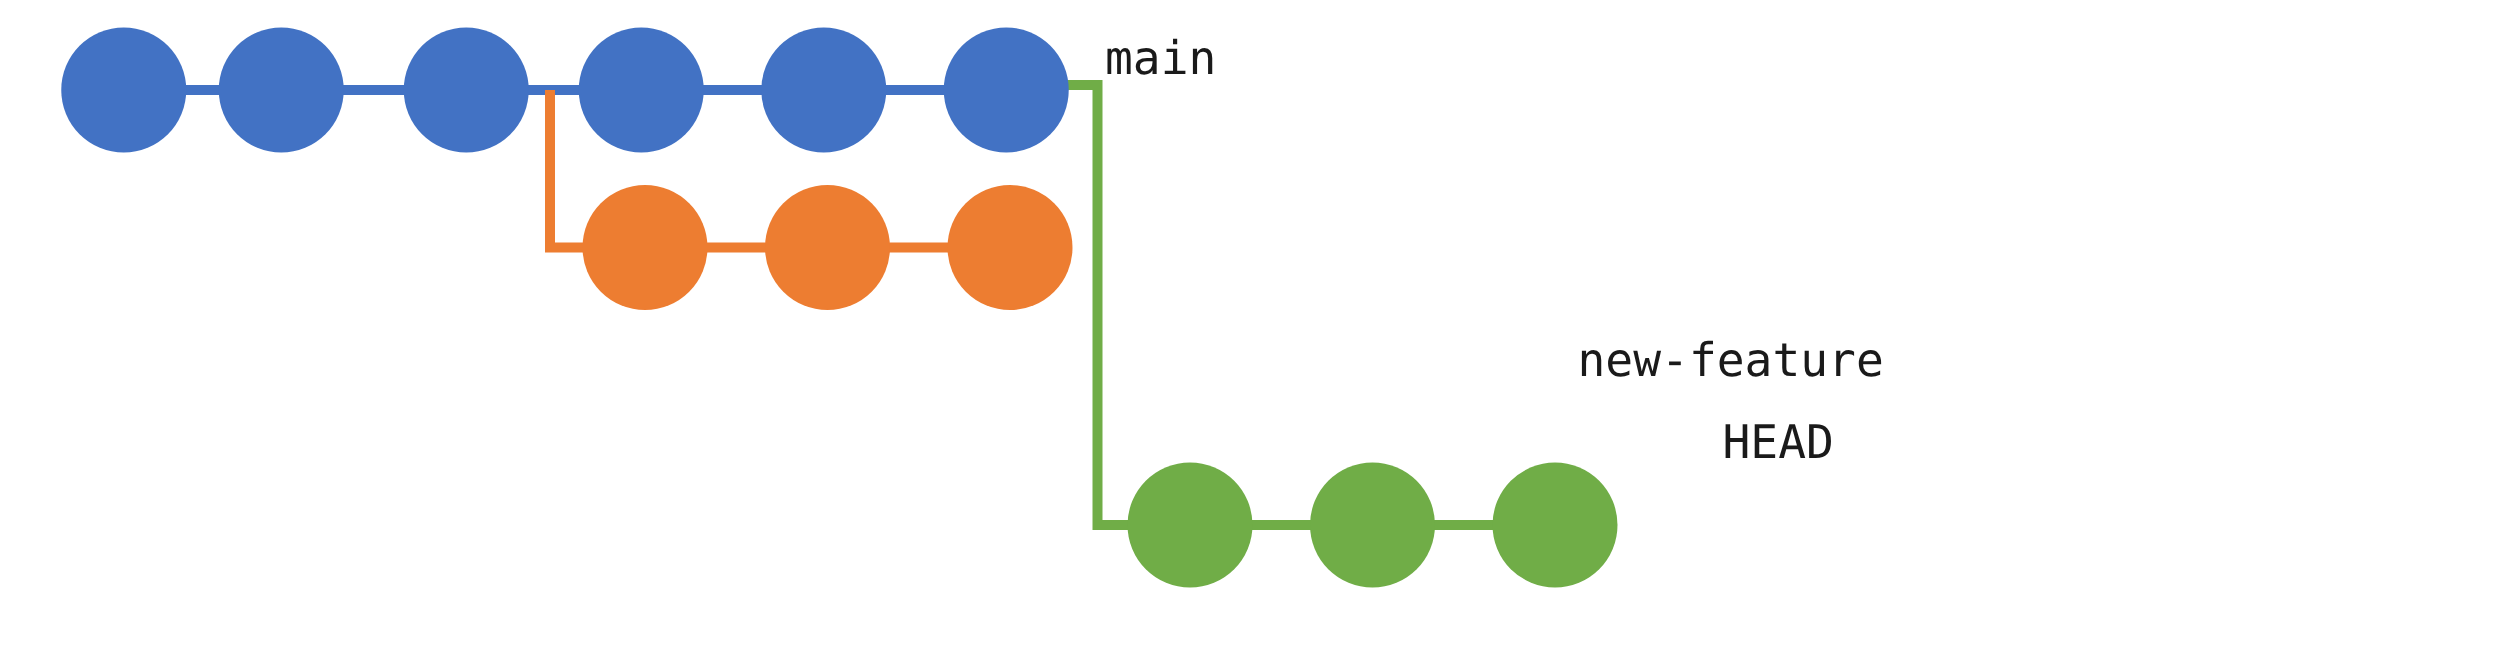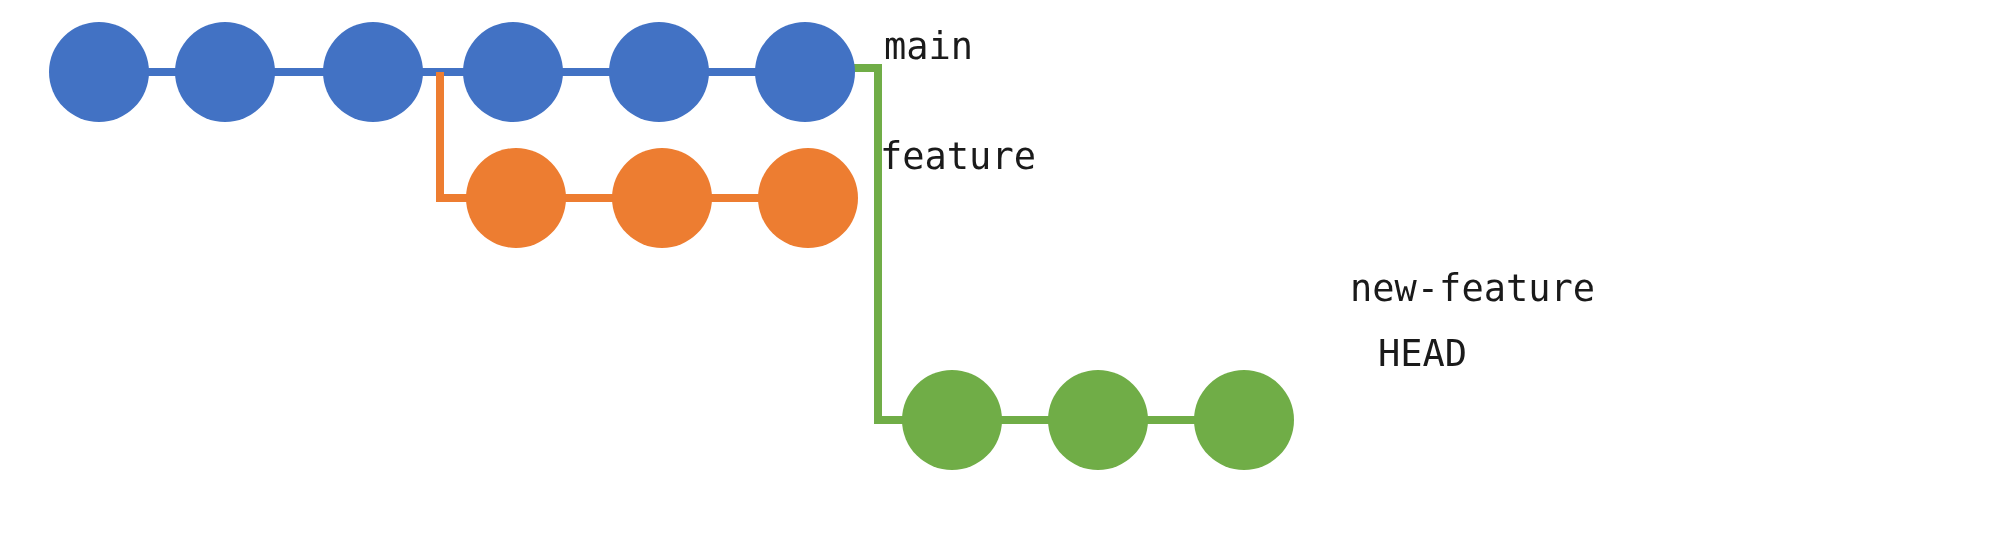--- a/index.html
+++ b/index.html
@@ -30,21 +30,21 @@
     position: absolute;
     font-family: "DejaVu Sans Mono", "Liberation Mono", monospace;
     font-size: 37px;
     color: #1a1a1a;
     white-space: nowrap;
     letter-spacing: 0px;
     line-height: 1;
   }
   .label-main      { left: 884px; top: 28px; }
   .label-feature   { left: 880px; top: 138px; }
-  .label-newfeat   { left: 1350px; top: 270px; }
+  .label-newfeat   { left: 1262px; top: 270px; }
   .label-head      { left: 1378px; top: 335px; }
 </style>
 </head>
 <body>
 
 <div id="canvas">
 
   <svg id="graph-svg" viewBox="0 0 1999 533" xmlns="http://www.w3.org/2000/svg">
 
     <g>
@@ -91,19 +91,18 @@
     <g>
       <circle cx="952" cy="420" r="50" fill="#70ad47"></circle>
       <circle cx="1098" cy="420" r="50" fill="#70ad47"></circle>
       <circle cx="1244" cy="420" r="50" fill="#70ad47"></circle>
     </g>
 
   </svg>
 
   <div class="branch-label label-main">main</div>
 
-  <div class="branch-label label-feature">feature</div>
 
   <div class="branch-label label-newfeat">new-feature</div>
 
   <div class="branch-label label-head">HEAD</div>
 
 </div>
 
 </body></html>

